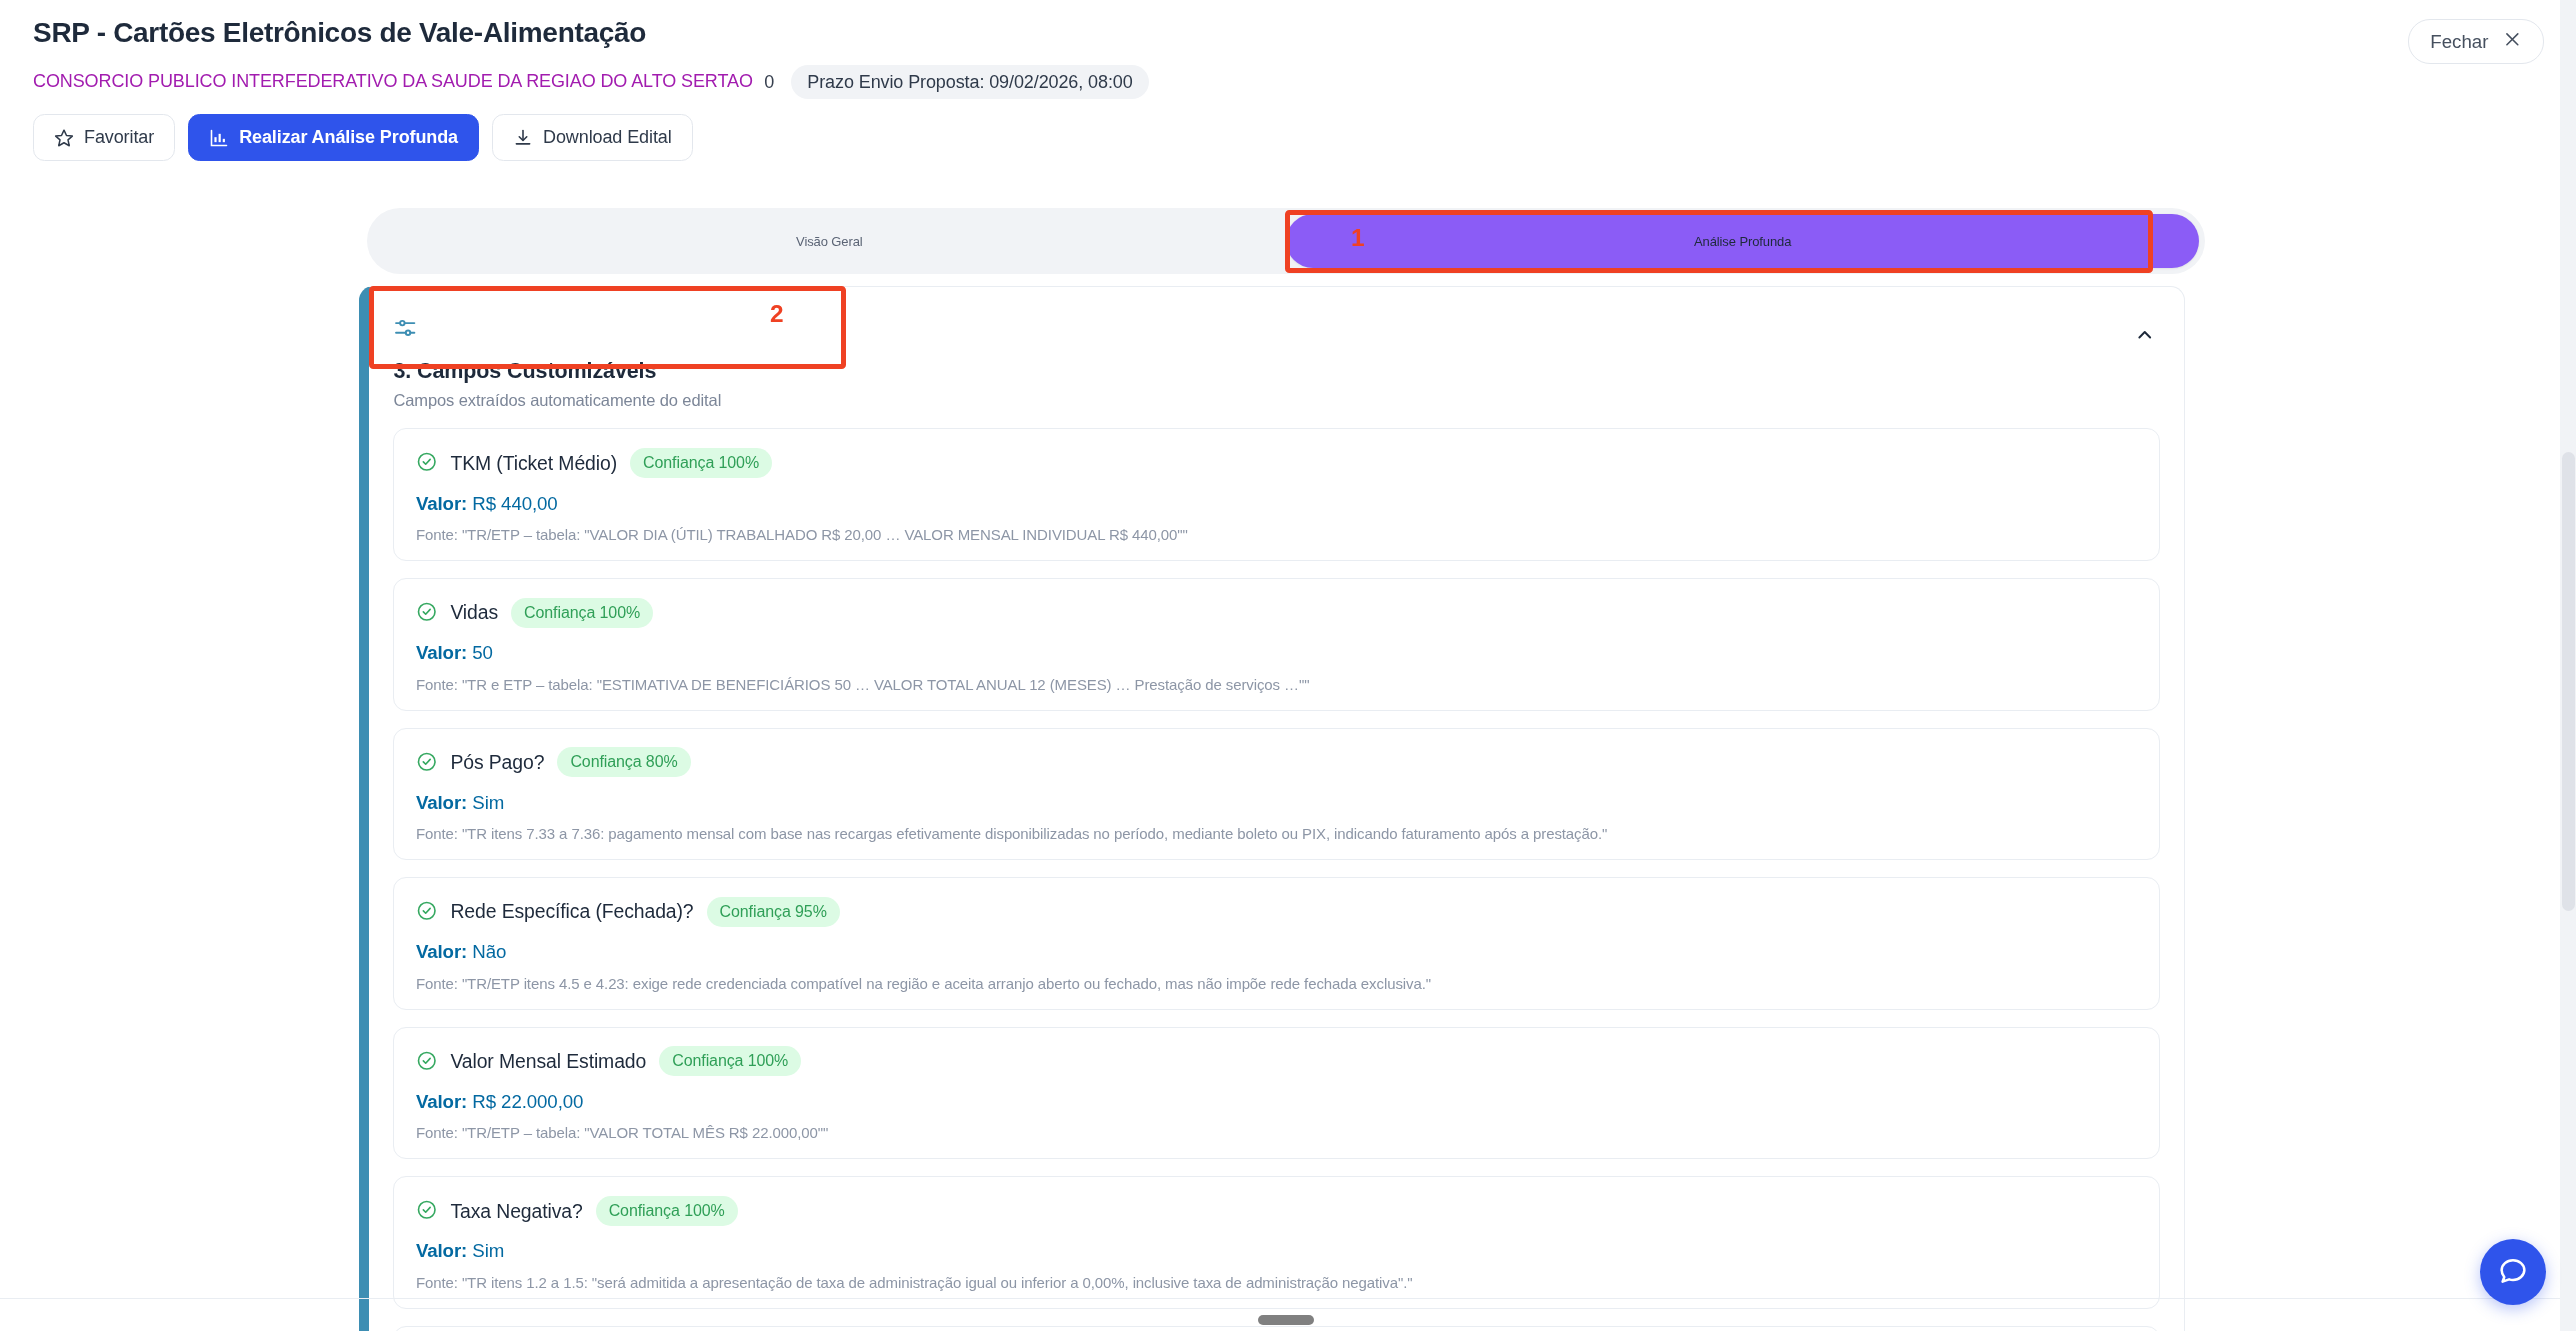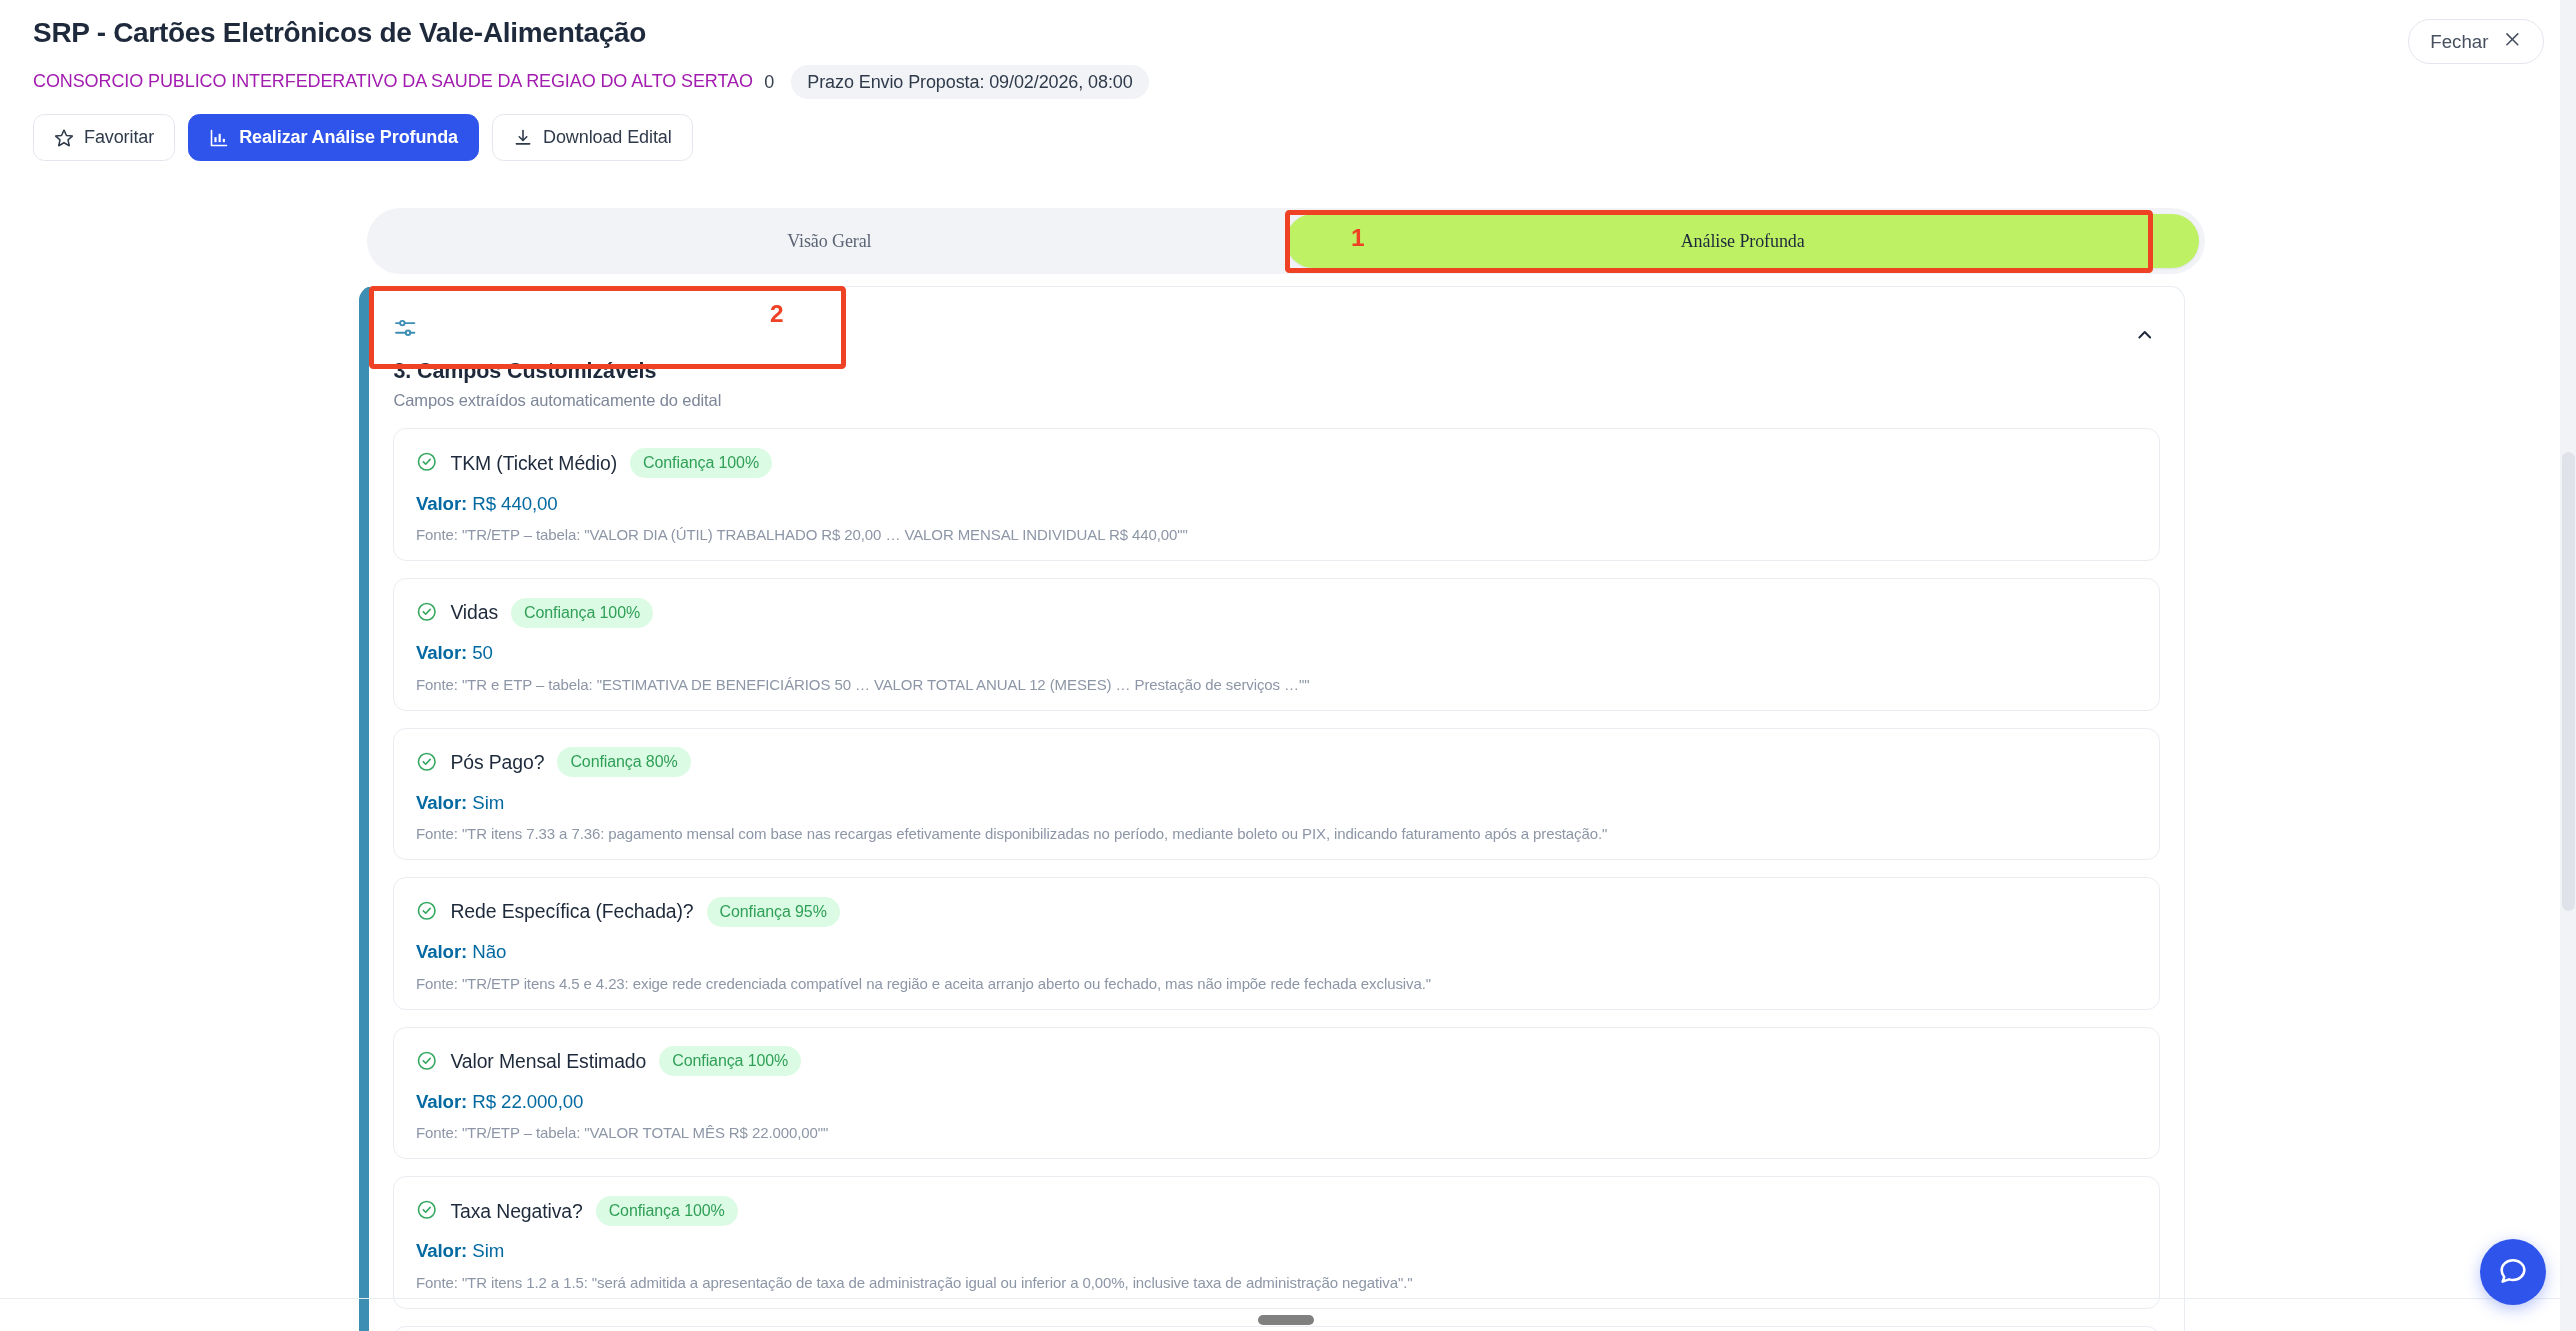--- a/index.html
+++ b/index.html
@@ -138,30 +138,29 @@
     background: #f1f3f6;
     border-radius: 33px;
     display: flex;
     padding: 5.7px;
   }
   .tab {
     flex: 1 1 50%;
     display: flex;
     align-items: center;
     justify-content: center;
-    font-size: 18px;
+    font-size: 13px;
     color: #5b6475;
     border-radius: 29px;
     cursor: pointer;
     user-select: none;
     letter-spacing: -0.1px;
-    font-family: Liberation Serif, serif;
   }
   .tab.active {
-    background: #bef264;
+    background: #8b5cf6;
     color: #1e2a3b;
     box-shadow: 0 0.7px 2.2px rgba(16,24,40,.09);
   }
 
   
   .annot-box {
     position: absolute;
     border: 5px solid #ef4123;
     border-radius: 4.3px;
     pointer-events: none;

